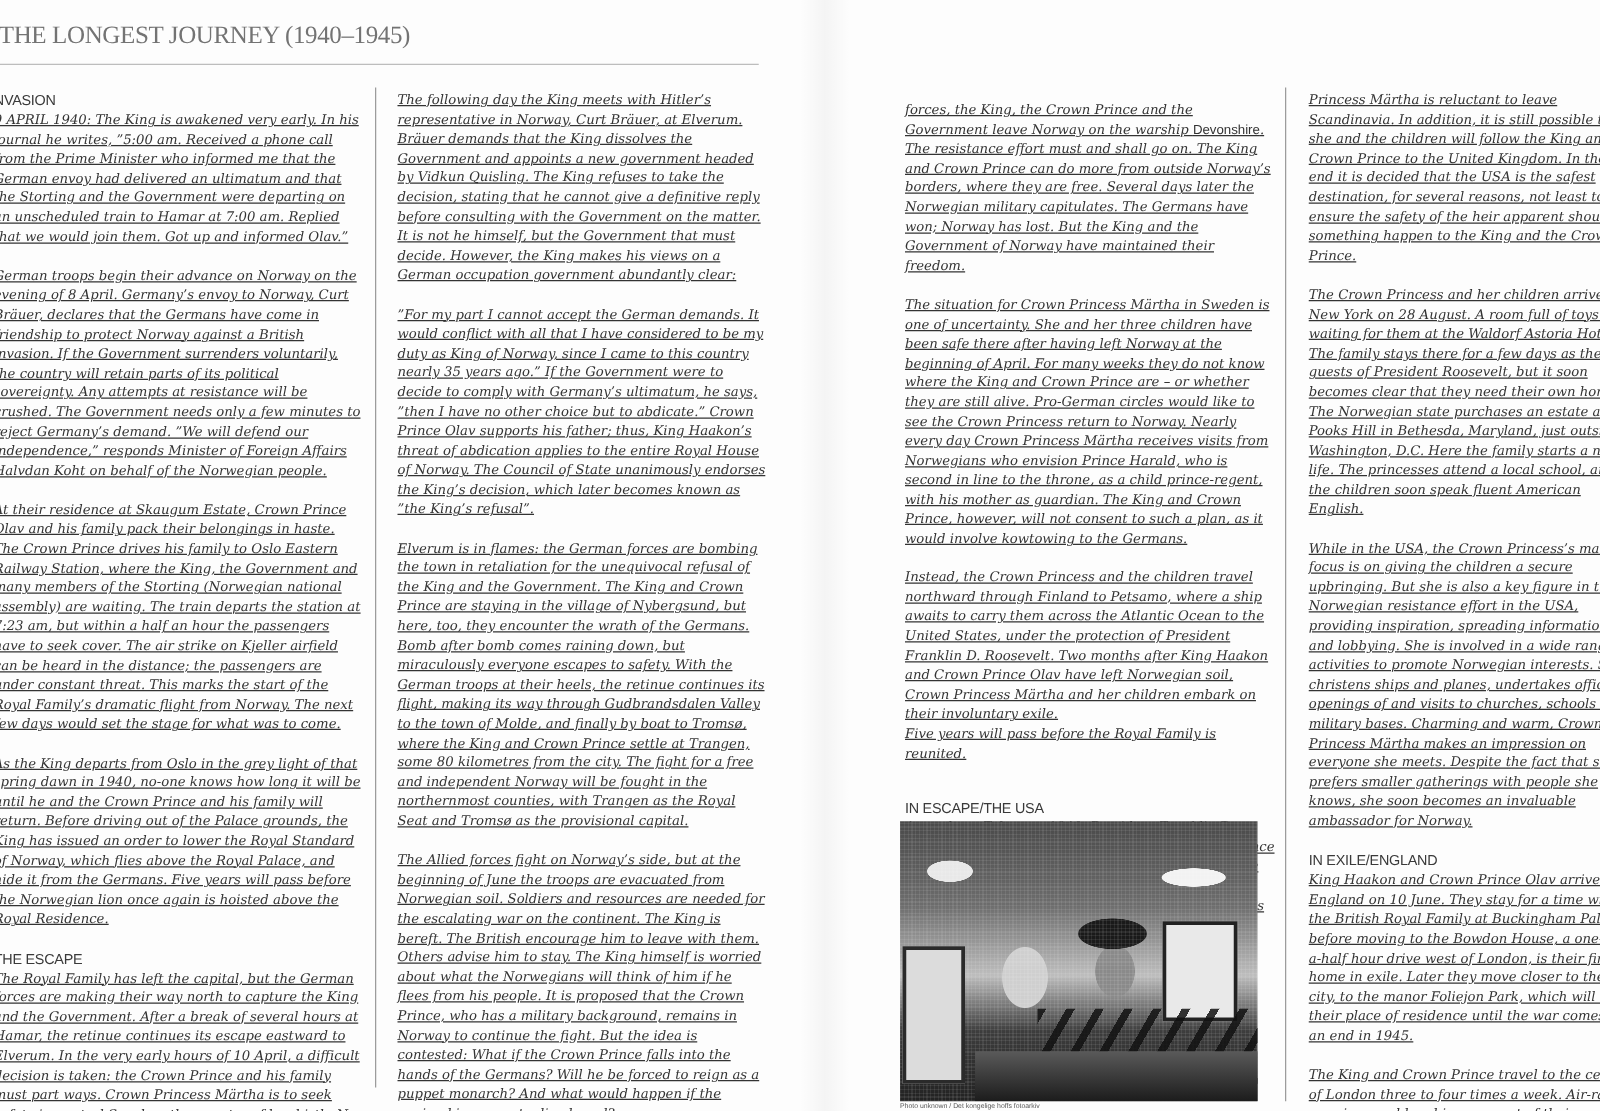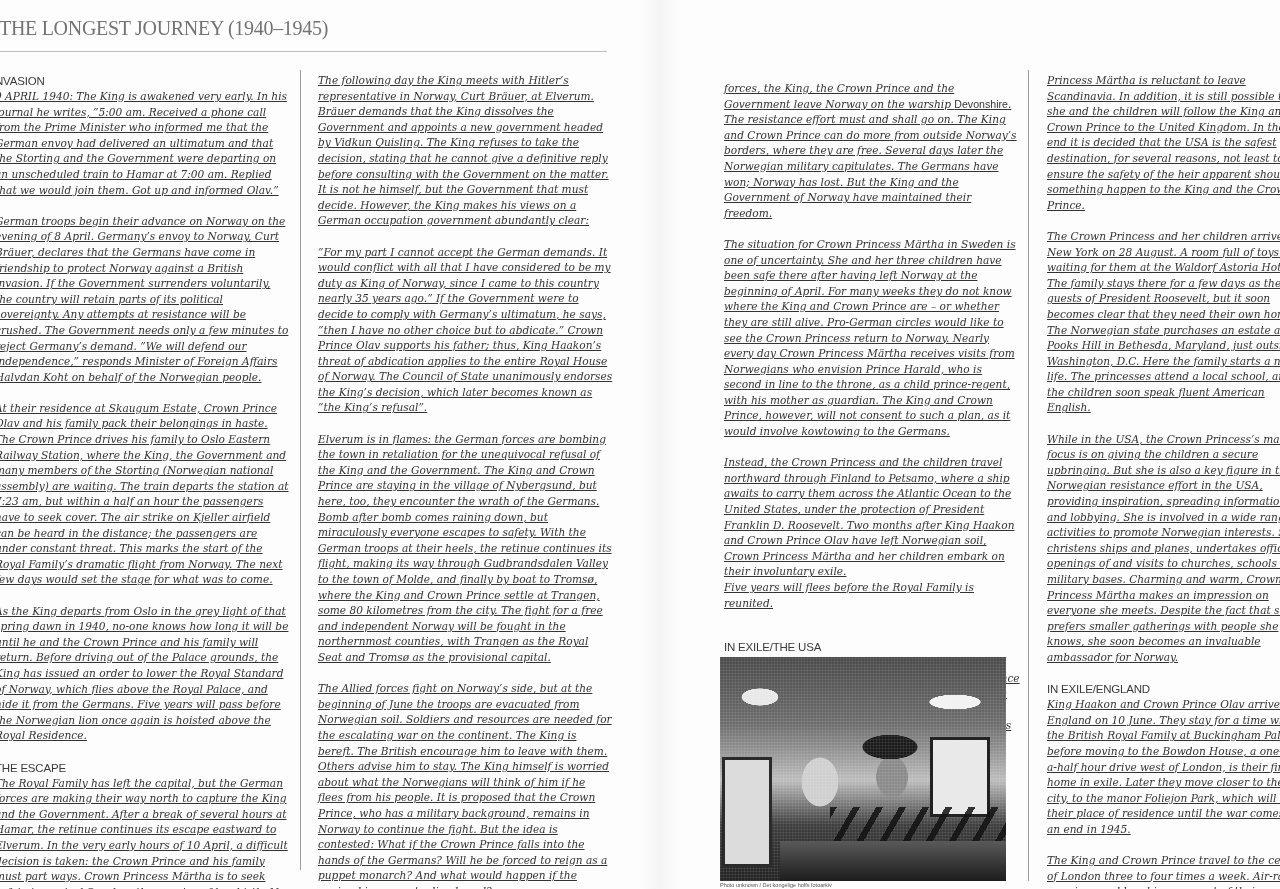--- a/index.html
+++ b/index.html
@@ -88,22 +88,22 @@
     <p>”For my part I cannot accept the German demands. It would conflict with all that I have considered to be my duty as King of Norway, since I came to this country nearly 35 years ago.” If the Government were to decide to comply with Germany’s ultimatum, he says, ”then I have no other choice but to abdicate.” Crown Prince Olav supports his father; thus, King Haakon’s threat of abdication applies to the entire Royal House of Norway. The Council of State unanimously endorses the King’s decision, which later becomes known as ”the King’s refusal”.</p>
     <p>Elverum is in flames: the German forces are bombing the town in retaliation for the unequivocal refusal of the King and the Government. The King and Crown Prince are staying in the village of Nybergsund, but here, too, they encounter the wrath of the Germans. Bomb after bomb comes raining down, but miraculously everyone escapes to safety. With the German troops at their heels, the retinue continues its flight, making its way through Gudbrandsdalen Valley to the town of Molde, and finally by boat to Tromsø, where the King and Crown Prince settle at Trangen, some 80 kilometres from the city. The fight for a free and independent Norway will be fought in the northernmost counties, with Trangen as the Royal Seat and Tromsø as the provisional capital.</p>
     <p>The Allied forces fight on Norway’s side, but at the beginning of June the troops are evacuated from Norwegian soil. Soldiers and resources are needed for the escalating war on the continent. The King is bereft. The British encourage him to leave with them. Others advise him to stay. The King himself is worried about what the Norwegians will think of him if he flees from his people. It is proposed that the Crown Prince, who has a military background, remains in Norway to continue the fight. But the idea is contested: What if the Crown Prince falls into the hands of the Germans? Will he be forced to reign as a puppet monarch? And what would happen if the ageing king were to die abroad?</p>
 
   </div>
 
   <div class="col c3">
     <p><span>forces, the King, the Crown Prince and the Government leave Norway on the warship </span><span class="roman">Devonshire</span><span>. The resistance effort must and shall go on. The King and Crown Prince can do more from outside Norway’s borders, where they are free. Several days later the Norwegian military capitulates. The Germans have won; Norway has lost. But the King and the Government of Norway have maintained their freedom.</span></p>
     <p>The situation for Crown Princess Märtha in Sweden is one of uncertainty. She and her three children have been safe there after having left Norway at the beginning of April. For many weeks they do not know where the King and Crown Prince are – or whether they are still alive. Pro-German circles would like to see the Crown Princess return to Norway. Nearly every day Crown Princess Märtha receives visits from Norwegians who envision Prince Harald, who is second in line to the throne, as a child prince-regent, with his mother as guardian. The King and Crown Prince, however, will not consent to such a plan, as it would involve kowtowing to the Germans.</p>
     <p style="margin-bottom:0">Instead, the Crown Princess and the children travel northward through Finland to Petsamo, where a ship awaits to carry them across the Atlantic Ocean to the United States, under the protection of President Franklin D. Roosevelt. Two months after King Haakon and Crown Prince Olav have left Norwegian soil, Crown Princess Märtha and her children embark on their involuntary exile.</p>
-    <p style="margin-bottom:28px">Five years will flees before the Royal Family is reunited.</p>
-    <div class="h">IN EXILE/THE USA</div>
+    <p style="margin-bottom:28px">Five years will pass before the Royal Family is reunited.</p>
+    <div class="h">IN ESCAPE/THE USA</div>
     <p>As early as February 1940, President Franklin D. Roosevelt had invited the children of the Crown Prince and Crown Princess to come live at his home in case the war in Europe spread. In July, he renews the invitation, extending it to include the Crown Princess as well. However, Crown</p>
   </div>
 
   <div class="photo">
     <div class="frame-left"></div>
     <div class="frame-right"></div>
     <div class="mics"></div>
     <div class="table"></div>
   </div>
   <div class="caption">Photo unknown / Det kongelige hoffs fotoarkiv</div>

